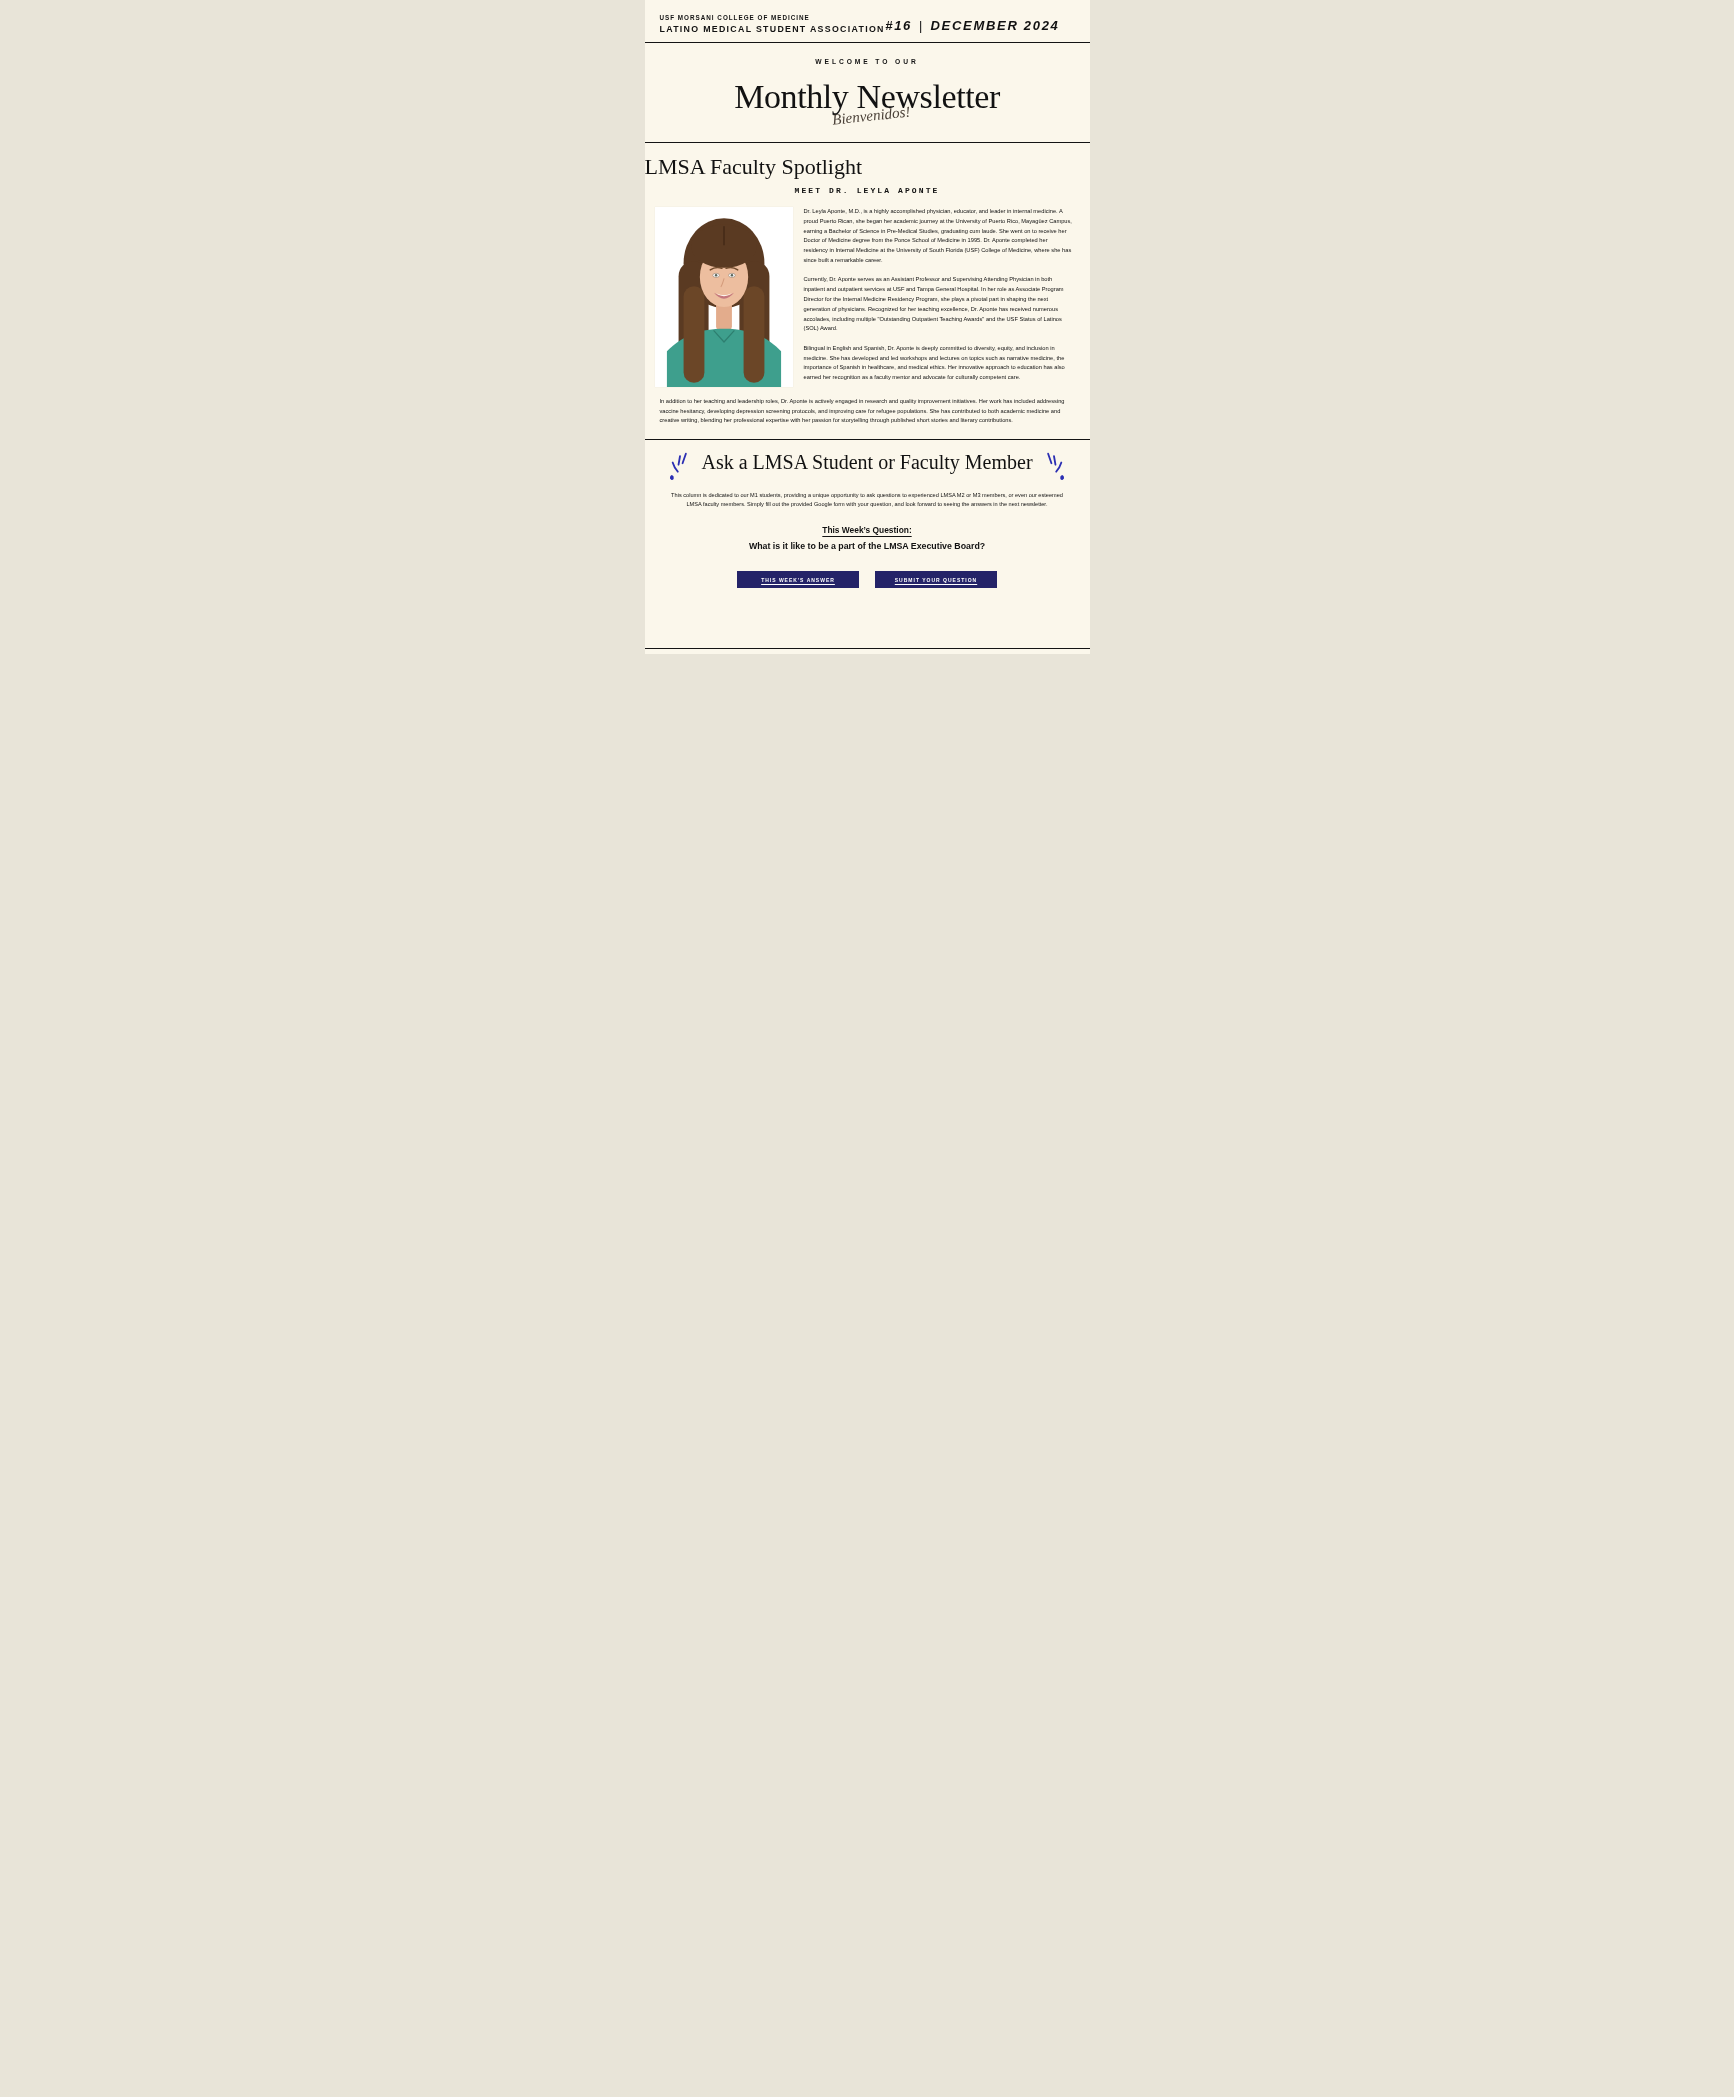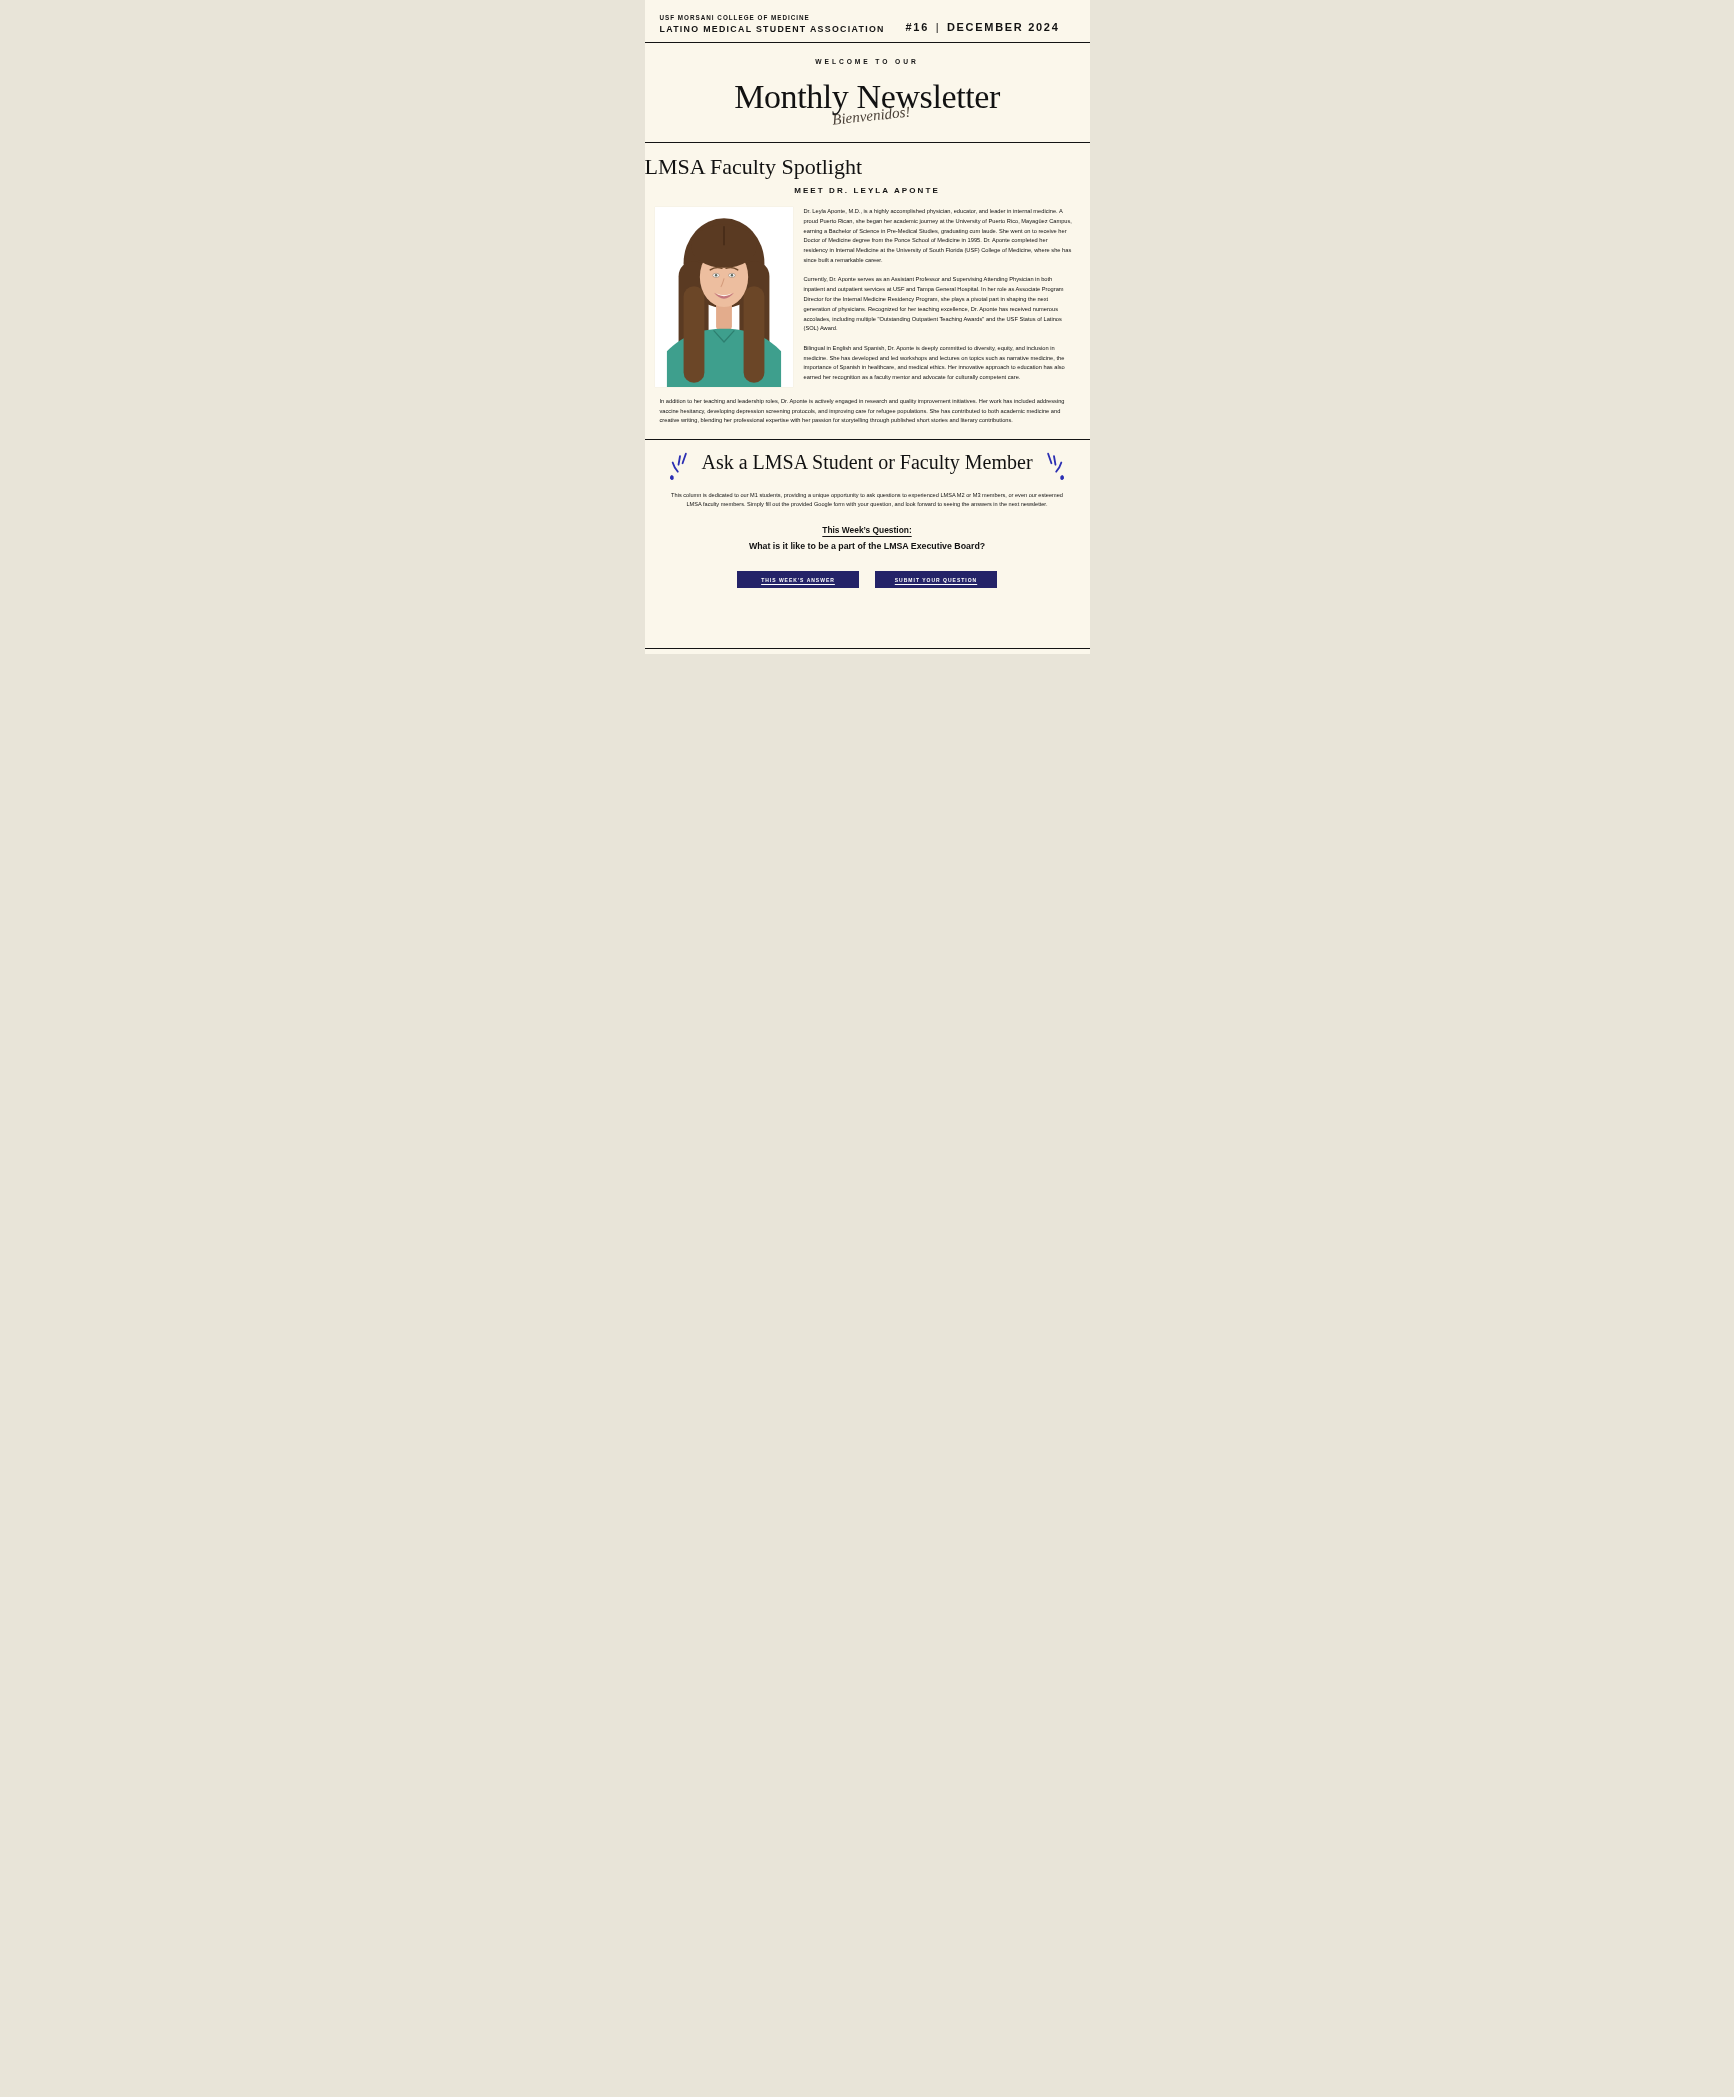--- a/index.html
+++ b/index.html
@@ -20,21 +20,21 @@
     display:flex;flex-direction:column;
     overflow:hidden;
   }
   
   .masthead{
     display:flex;justify-content:space-between;align-items:flex-end;
     padding:14.3px 30px 7.6px 15px;
   }
   .org-line1{font-size:6.3px;font-weight:700;letter-spacing:1px;}
   .org-line2{font-size:8.8px;font-weight:700;letter-spacing:1.3px;margin-top:2.9px;}
-  .issue-info{font-size:11px;font-weight:700;letter-spacing:1.7px;white-space:nowrap;padding-bottom:0.8px;}
+  .issue-info{font-size:13px;font-weight:700;letter-spacing:1.7px;white-space:nowrap;padding-bottom:0.8px;font-style:italic;}
   .issue-sep{margin:0 6.7px;font-weight:400;}
   .rule{border:none;border-top:0.8px solid #141414;width:100%;}
   
   .welcome{text-align:center;padding:15px 0 17.6px;}
   .welcome-kicker{font-size:6.7px;font-weight:700;letter-spacing:2.9px;}
   .welcome-title{
     font-family:var(--serif);font-weight:500;
     font-size:34px;line-height:1;margin-top:15px;letter-spacing:-0.4px;
   }
   .welcome-script{
@@ -43,21 +43,21 @@
     margin-top:-5.9px;transform:rotate(-6deg) translateX(4.2px);
     display:inline-block;
   }
   
   .spotlight{padding:11px 0 12.6px;}
   .spotlight-title{
     text-align:left;font-family:var(--serif);font-weight:500;
     font-size:22px;letter-spacing:0px;
   }
   .spotlight-subtitle{
-    text-align:center;font-size:8px;font-weight:700;letter-spacing:2.1px;margin-top:5.9px;
+    text-align:center;font-size:8px;font-weight:700;letter-spacing:2.1px;margin-top:5.9px;font-family:Liberation Mono, monospace;
   }
   .spotlight-body{
     display:flex;gap:11px;padding:0 17px 0 10px;margin-top:11.7px;align-items:flex-start;
   }
   .faculty-photo{
     flex:0 0 138px;height:180px;background:#ffffff;
     box-shadow:0 0 0 0.4px rgba(0,0,0,0.04);
     overflow:hidden;
   }
   .faculty-photo svg{display:block;width:100%;height:100%;}

